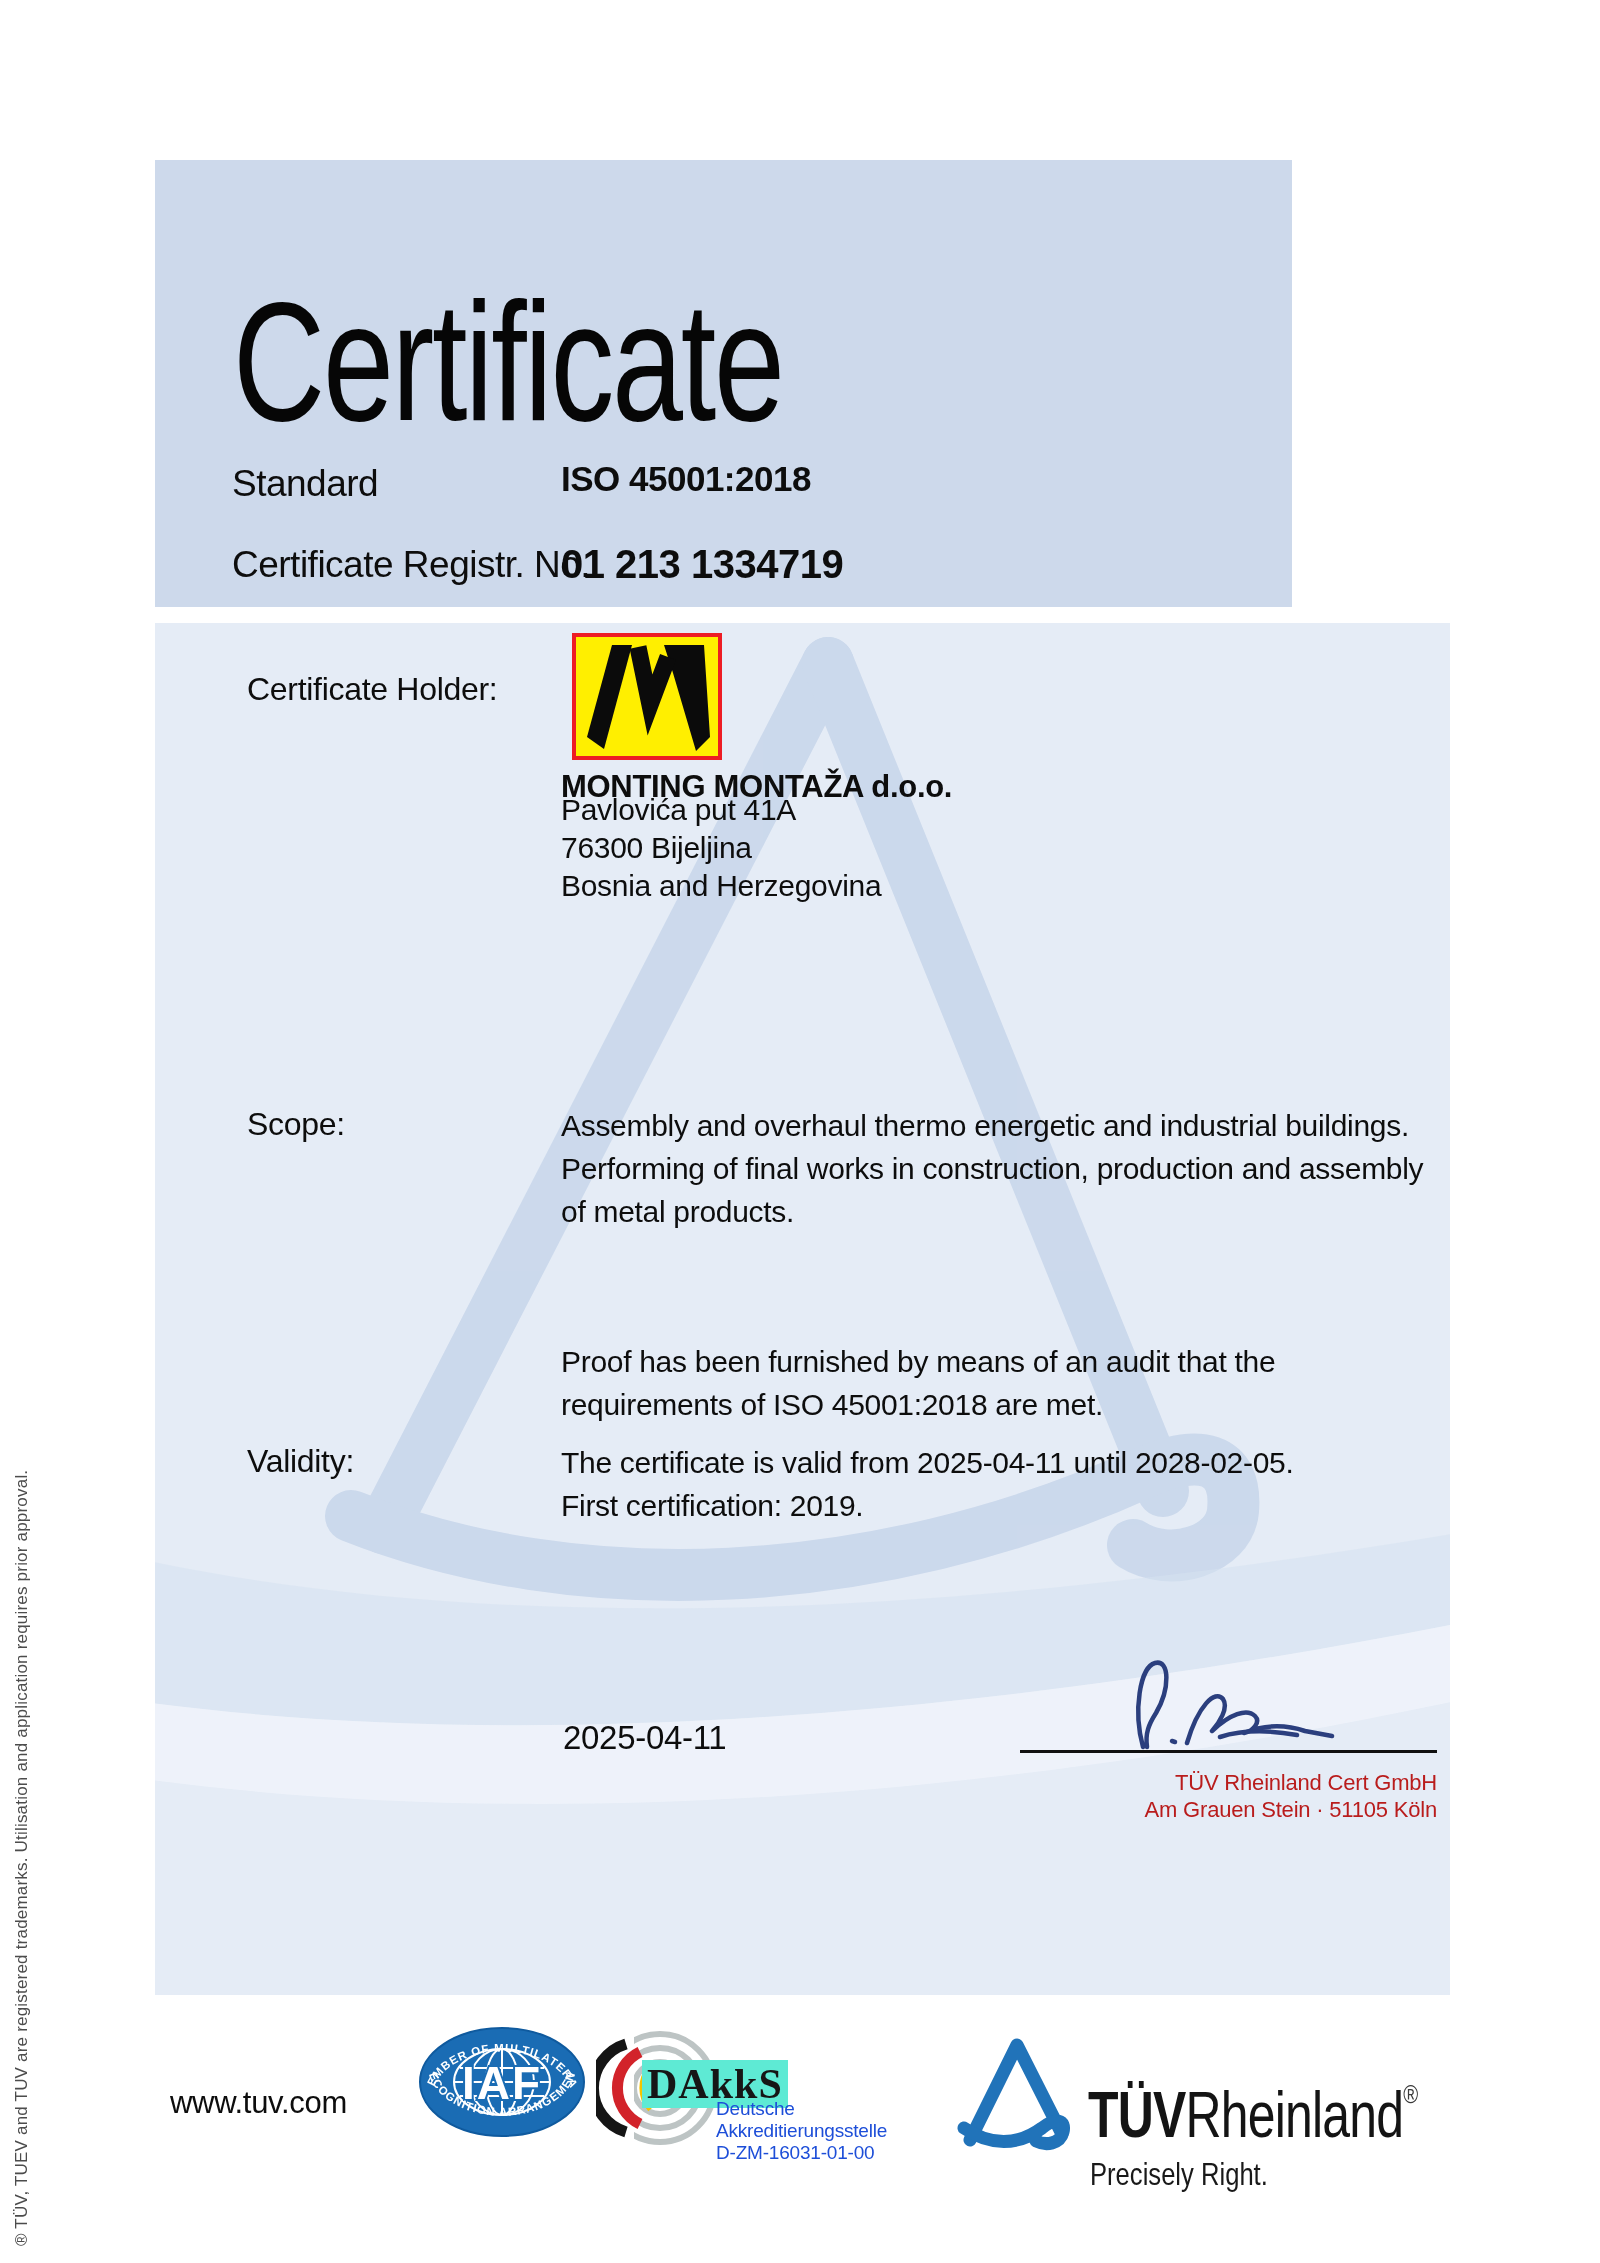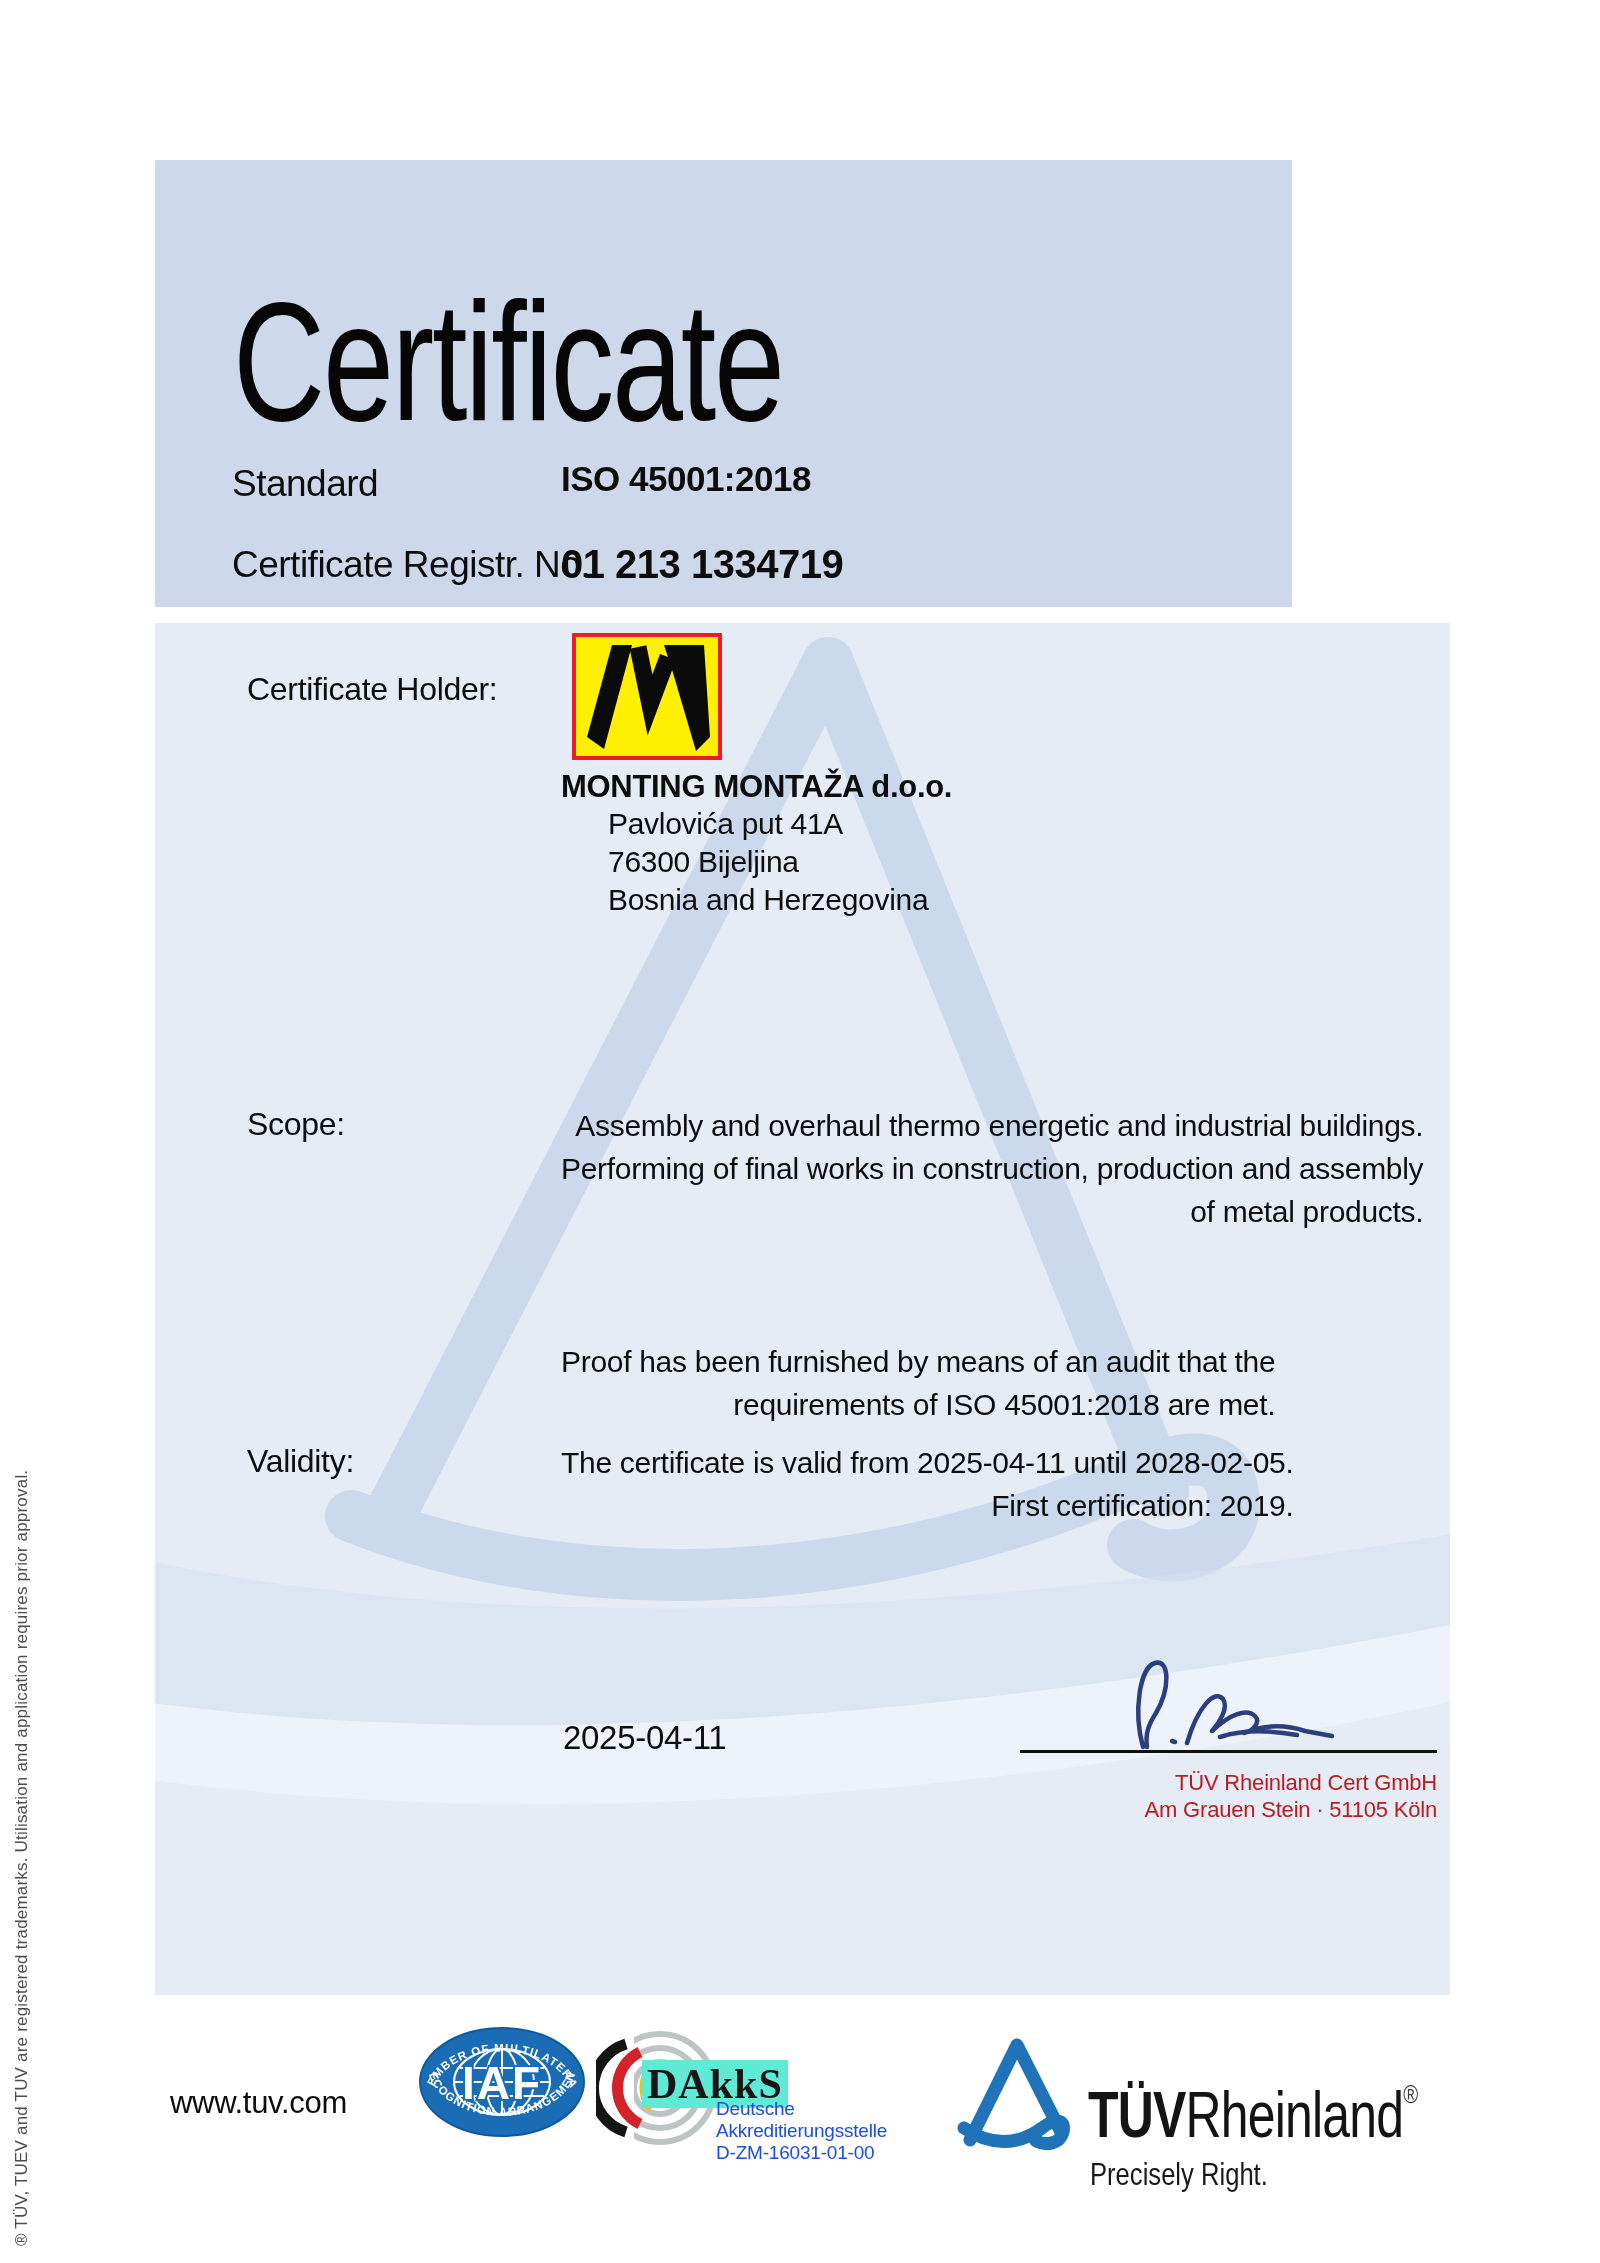--- a/index.html
+++ b/index.html
@@ -12,26 +12,26 @@
   .doc-title{position:absolute;left:78px;top:118px;font-size:168px;line-height:1;
              letter-spacing:-3px;transform:scaleX(.76);transform-origin:left top;color:#060606;}
   .hlabel{position:absolute;left:77px;font-size:37px;letter-spacing:-.5px;}
   .hvalue{position:absolute;left:406px;font-weight:bold;letter-spacing:-.5px;}
 
   
   .body-panel{position:absolute;left:155px;top:623px;width:1295px;height:1372px;
               background:#e5ecf6;overflow:hidden;}
   .wm{position:absolute;left:0;top:0;}
   .blabel{position:absolute;left:92px;font-size:32px;letter-spacing:-.3px;}
-  .btext{position:absolute;left:406px;font-size:30px;line-height:43px;letter-spacing:-.3px;white-space:nowrap;text-align:right;}
+  .btext{position:absolute;left:406px;font-size:30px;line-height:43px;letter-spacing:-.3px;white-space:nowrap;}
 
   .holder-logo{position:absolute;left:417px;top:10px;width:150px;height:127px;
                background:#ffef00;border:4px solid #ed1c24;box-sizing:border-box;}
   .company{position:absolute;left:406px;top:146px;font-size:31px;font-weight:bold;letter-spacing:-.3px;}
-  .address{position:absolute;left:406px;top:182px;font-size:30px;line-height:38px;letter-spacing:-.3px;margin-left:47px;}
+  .address{position:absolute;left:406px;top:168px;font-size:30px;line-height:38px;letter-spacing:-.3px;}
 
   .issue-date{position:absolute;left:408px;top:1096px;font-size:33px;letter-spacing:-.3px;}
   .sig-svg{position:absolute;left:970px;top:1028px;}
   .sig-line{position:absolute;left:865px;top:1127px;width:417px;height:3px;background:#101010;}
   .org-block{position:absolute;left:865px;top:1146px;width:417px;text-align:right;
              font-size:22px;line-height:27px;color:#b91c1c;letter-spacing:-.2px;}
 
   
   .side-note{position:absolute;left:12px;top:2246px;transform:rotate(-90deg);
              transform-origin:0 0;white-space:nowrap;font-size:17px;color:#4c4c4c;letter-spacing:.2px;}

